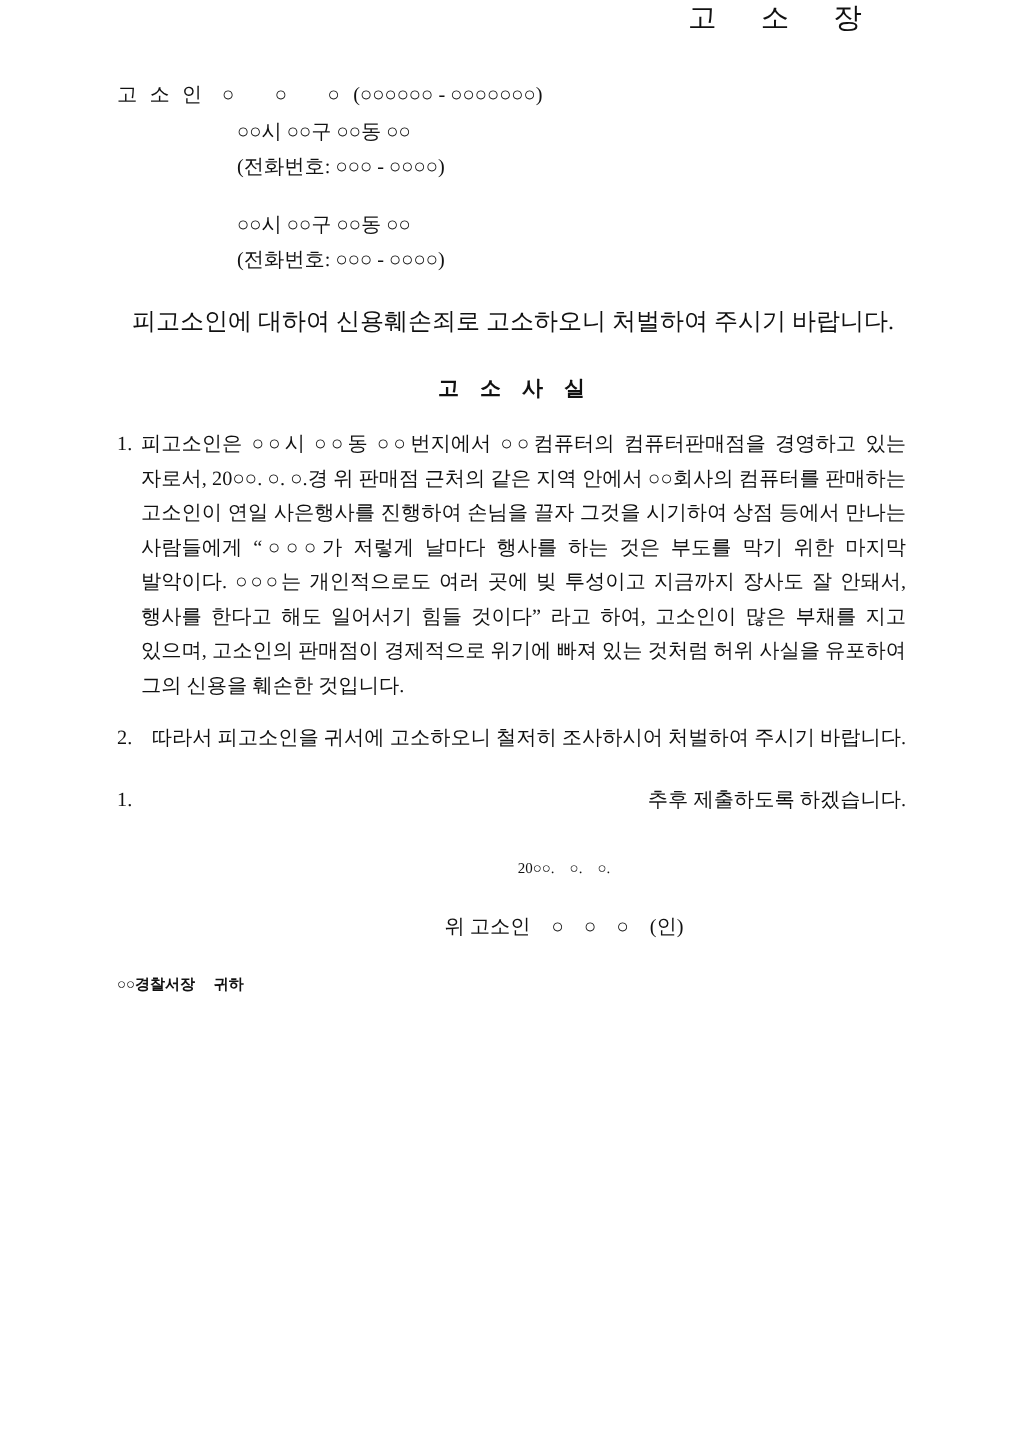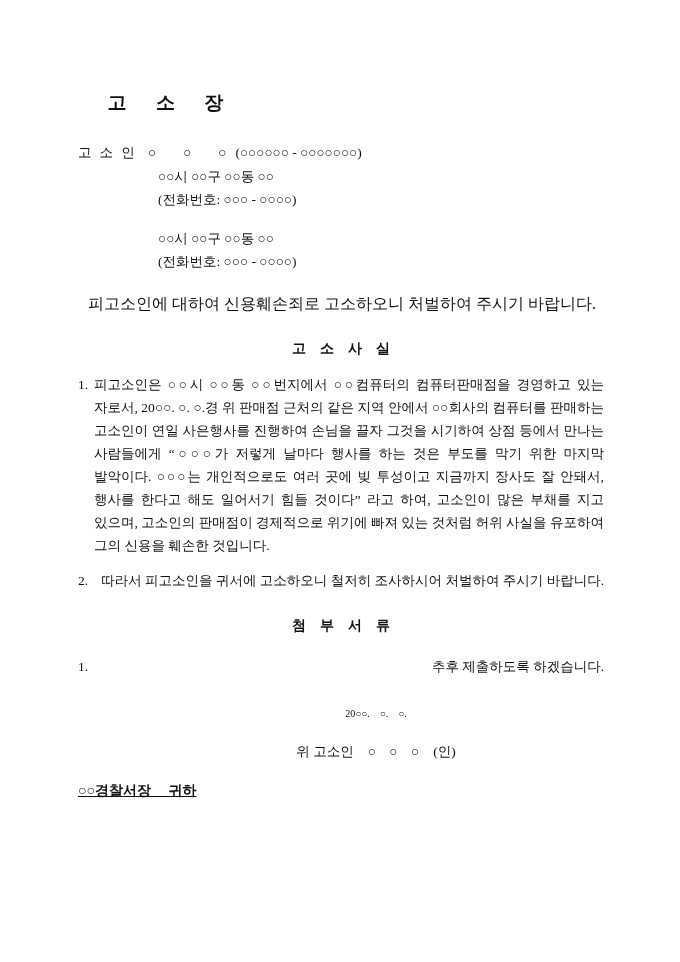--- a/index.html
+++ b/index.html
@@ -16,25 +16,24 @@
   }
   .page {
     box-sizing: border-box;
     width: 680px;
     height: 962px;
     padding: 0 76px 0 78px;
     background: #ffffff;
   }
   .title {
     margin: 0;
-    padding-top: 90px;
     font-size: 19px;
     line-height: 26px;
-    font-weight: bold;
-    text-align: left;
+    font-weight: normal;
+    text-align: right;
     letter-spacing: 1.55em;
     text-indent: 1.55em; 
     white-space: nowrap;
   }
   .party {
     font-size: 13.5px;
     line-height: 23px;
   }
   .party-complainant { margin-top: 25px; }
   .party-accused    { margin-top: 16px; }
@@ -93,25 +92,24 @@
     margin-top: 15px;
     padding-left: 70px;
     font-size: 13.5px;
     line-height: 23px;
     text-align: center;
     white-space: nowrap;
   }
   .signer-name { margin: 0 14px; }
   .recipient {
     margin-top: 16px;
-    font-size: 14px;
+    font-size: 10px;
     line-height: 23px;
     font-weight: bold;
     white-space: nowrap;
-    text-decoration: underline;
   }
 </style>
 </head>
 <body>
 
 <div class="page">
 
   <h1 class="title">고소장</h1>
 
   <div class="party party-complainant">
@@ -134,21 +132,20 @@
   <div class="numbered-item facts-item-1">
     <span class="item-no">1.</span>
     <span class="item-text">피고소인은 ○○시 ○○동 ○○번지에서 ○○컴퓨터의 컴퓨터판매점을 경영하고 있는 자로서, 20○○. ○. ○.경 위 판매점 근처의 같은 지역 안에서 ○○회사의 컴퓨터를 판매하는 고소인이 연일 사은행사를 진행하여 손님을 끌자 그것을 시기하여 상점 등에서 만나는 사람들에게 “○○○가 저렇게 날마다 행사를 하는 것은 부도를 막기 위한 마지막 발악이다. ○○○는 개인적으로도 여러 곳에 빚 투성이고 지금까지 장사도 잘 안돼서, 행사를 한다고 해도 일어서기 힘들 것이다” 라고 하여, 고소인이 많은 부채를 지고 있으며, 고소인의 판매점이 경제적으로 위기에 빠져 있는 것처럼 허위 사실을 유포하여 그의 신용을 훼손한 것입니다.</span>
   </div>
 
   <div class="numbered-item facts-item-2">
     <span class="item-no">2.</span>
     <span class="item-text no-justify">따라서 피고소인을 귀서에 고소하오니 철저히 조사하시어 처벌하여 주시기 바랍니다.</span>
   </div>
 
-  <h2 class="section-heading">첨부서류</h2>
 
   <div class="numbered-item attach-item">
     <span class="item-no">1.</span>
     <span class="item-text no-justify">추후 제출하도록 하겠습니다.</span>
   </div>
 
   <div class="date-line">20○○.　○.　○.</div>
 
   <div class="signer-line">
     <span>위 고소인</span><span class="signer-name">○　○　○</span><span>(인)</span>

